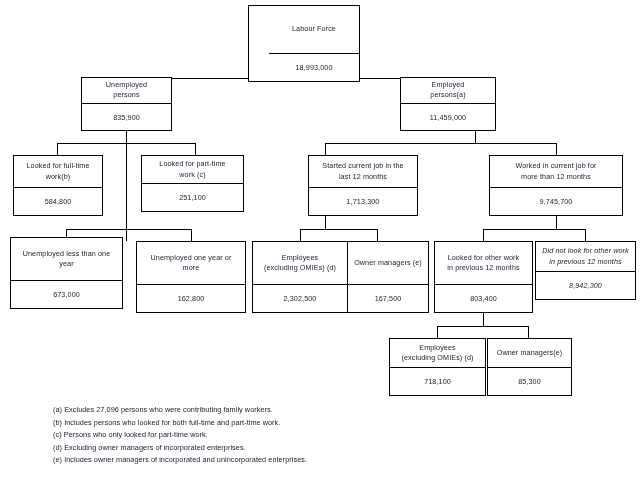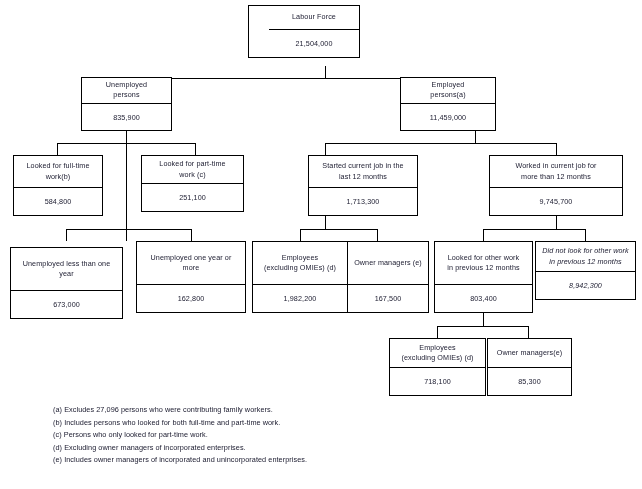--- a/index.html
+++ b/index.html
@@ -110,23 +110,23 @@
   <div class="ln ln-v" style="left:556px; top:216px; height:13px;"></div>
   <div class="ln ln-h" style="left:483px; top:229px; width:103px;"></div>
   <div class="ln ln-v" style="left:483px; top:229px; height:12px;"></div>
   <div class="ln ln-v" style="left:585px; top:229px; height:12px;"></div>
 
   <div class="ln ln-v" style="left:483px; top:313px; height:13px;"></div>
   <div class="ln ln-h" style="left:437px; top:326px; width:92px;"></div>
   <div class="ln ln-v" style="left:437px; top:326px; height:12px;"></div>
   <div class="ln ln-v" style="left:528px; top:326px; height:12px;"></div>
 
-  <div class="node" style="left:248px; top:5px; width:112px; height:53px;padding-left:20px;">
+  <div class="node" style="left:248px; top:5px; width:112px; height:77px;padding-left:20px;">
     <div class="node-label">Labour Force</div>
-    <div class="node-value">21,504,000</div>
+    <div class="node-value">18,993,000</div>
   </div>
 
   <div class="node" style="left:81px; top:77px; width:91px; height:54px;">
     <div class="node-label">Unemployed<br>persons</div>
     <div class="node-value">835,900</div>
   </div>
 
   <div class="node" style="left:400px; top:77px; width:96px; height:54px;">
     <div class="node-label">Employed<br>persons(a)</div>
     <div class="node-value">11,459,000</div>
@@ -145,33 +145,33 @@
   <div class="node" style="left:270px; top:155px; width:110px; height:61px;margin-left:38px;">
     <div class="node-label">Started current job in the<br>last 12 months</div>
     <div class="node-value">1,713,300</div>
   </div>
 
   <div class="node" style="left:489px; top:155px; width:134px; height:61px;">
     <div class="node-label">Worked in current job for<br>more than 12 months</div>
     <div class="node-value">9,745,700</div>
   </div>
 
-  <div class="node" style="left:10px; top:247px; width:113px; height:72px;">
+  <div class="node" style="left:10px; top:237px; width:113px; height:72px;">
     <div class="node-label">Unemployed less than one<br>year</div>
     <div class="node-value">673,000</div>
   </div>
 
   <div class="node" style="left:136px; top:241px; width:110px; height:72px;">
     <div class="node-label">Unemployed one year or<br>more</div>
     <div class="node-value">162,800</div>
   </div>
 
   <div class="node" style="left:252px; top:241px; width:96px; height:72px;">
     <div class="node-label">Employees<br>(excluding OMIEs) (d)</div>
-    <div class="node-value">1,982,200</div>
+    <div class="node-value">2,302,500</div>
   </div>
 
   <div class="node" style="left:347px; top:241px; width:82px; height:72px;">
     <div class="node-label">Owner managers (e)</div>
     <div class="node-value">167,500</div>
   </div>
 
   <div class="node" style="left:434px; top:241px; width:99px; height:72px;">
     <div class="node-label">Looked for other work<br>in previous 12 months</div>
     <div class="node-value">803,400</div>

